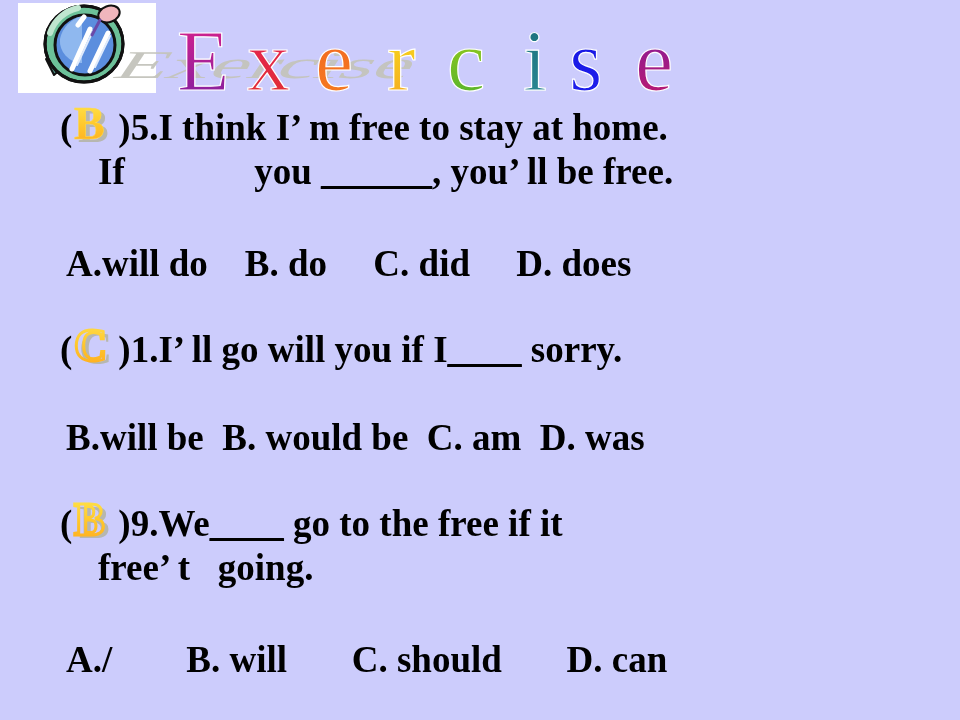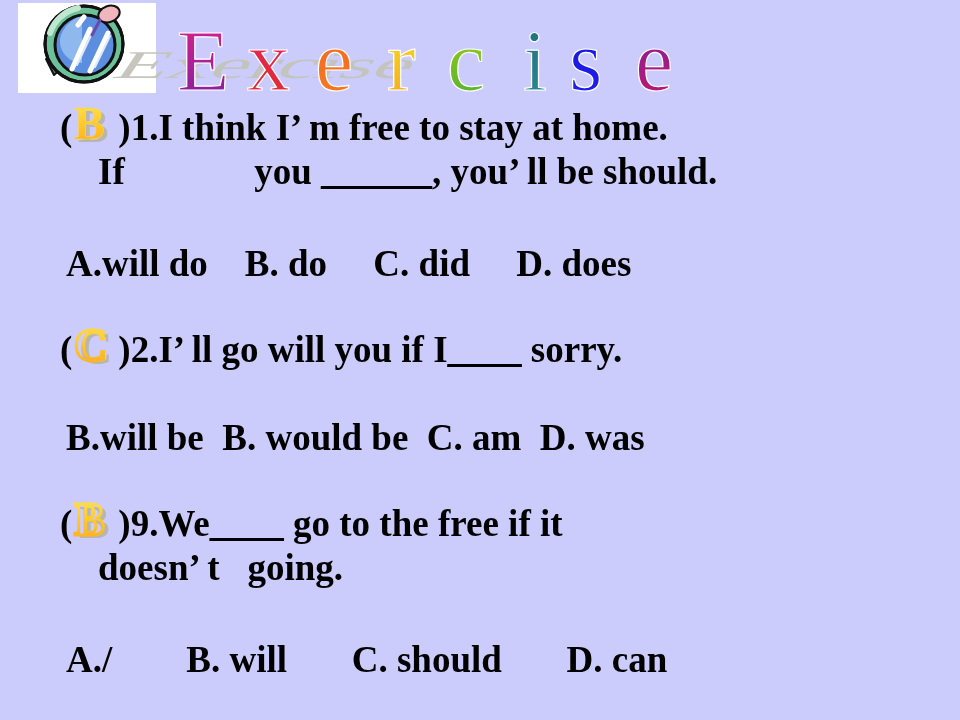--- a/index.html
+++ b/index.html
@@ -212,52 +212,52 @@
     <div class="qline"><span class="paren">(</span><span class="ans-wrap"><svg width="46" height="48" viewBox="0 0 46 48">
             <defs>
               <linearGradient id="goldA" x1="0" y1="0" x2="0" y2="1">
                 <stop offset="0%" stop-color="#ffe84d"></stop>
                 <stop offset="55%" stop-color="#ffc62b"></stop>
                 <stop offset="100%" stop-color="#ffa91f"></stop>
               </linearGradient>
             </defs>
             <text x="6" y="40" font-family="'Liberation Serif','DejaVu Serif',serif" font-size="46" fill="#b7b7b0">B</text>
             <text x="2" y="37" font-family="'Liberation Serif','DejaVu Serif',serif" font-size="46" fill="url(#goldA)" stroke="#ffd84a" stroke-width="0.6">B</text>
-          </svg></span><span class="paren">)</span><span>1.I think I</span><span>’</span><span> m free to stay at home.</span></div>
-    <div class="qline indent"><span>If              you </span><span class="blank">______</span><span>, you</span><span>’</span><span> ll be should.</span></div>
+          </svg></span><span class="paren">)</span><span>5.I think I</span><span>’</span><span> m free to stay at home.</span></div>
+    <div class="qline indent"><span>If              you </span><span class="blank">______</span><span>, you</span><span>’</span><span> ll be free.</span></div>
   </div>
 
   <div class="row opts" id="row-q1-opts">A.will do    B. do     C. did     D. does</div>
 
   <div class="row qblock" id="row-q2">
     <div class="qline"><span class="paren">(</span><span class="ans-wrap"><svg width="46" height="48" viewBox="0 0 46 48">
             <defs>
               <linearGradient id="goldB" x1="0" y1="0" x2="0" y2="1">
                 <stop offset="0%" stop-color="#ffe04a"></stop>
                 <stop offset="55%" stop-color="#ffc32a"></stop>
                 <stop offset="100%" stop-color="#ffa81e"></stop>
               </linearGradient>
             </defs>
             <text x="7" y="40" font-family="'Liberation Serif','DejaVu Serif',serif" font-size="46" fill="#b7b7b0">C</text>
             <text x="2" y="37" font-family="'Liberation Serif','DejaVu Serif',serif" font-size="46" fill="none" stroke="url(#goldB)" stroke-width="3">C</text>
-          </svg></span><span class="paren">)</span><span>2.I</span><span>’</span><span> ll go will you if I</span><span class="blank">____</span><span> sorry.</span></div>
+          </svg></span><span class="paren">)</span><span>1.I</span><span>’</span><span> ll go will you if I</span><span class="blank">____</span><span> sorry.</span></div>
   </div>
 
   <div class="row opts" id="row-q2-opts">B.will be  B. would be  C. am  D. was</div>
 
   <div class="row qblock" id="row-q3">
     <div class="qline"><span class="paren">(</span><span class="ans-wrap"><svg width="46" height="48" viewBox="0 0 46 48">
             <defs>
               <linearGradient id="goldC" x1="0" y1="0" x2="0" y2="1">
                 <stop offset="0%" stop-color="#ffe84d"></stop>
                 <stop offset="55%" stop-color="#ffc62b"></stop>
                 <stop offset="100%" stop-color="#ffa91f"></stop>
               </linearGradient>
             </defs>
             <text x="7" y="40" font-family="'Liberation Serif','DejaVu Serif',serif" font-size="46" fill="#b7b7b0">B</text>
             <text x="2" y="37" font-family="'Liberation Serif','DejaVu Serif',serif" font-size="46" fill="none" stroke="url(#goldC)" stroke-width="3">B</text>
           </svg></span><span class="paren">)</span><span>9.We</span><span class="blank">____</span><span> go to the free if it</span></div>
-    <div class="qline indent"><span>doesn</span><span>’</span><span> t   going.</span></div>
+    <div class="qline indent"><span>free</span><span>’</span><span> t   going.</span></div>
   </div>
 
   <div class="row opts" id="row-q3-opts">A./        B. will       C. should       D. can</div>
 
 </div>
 
 </body></html>

